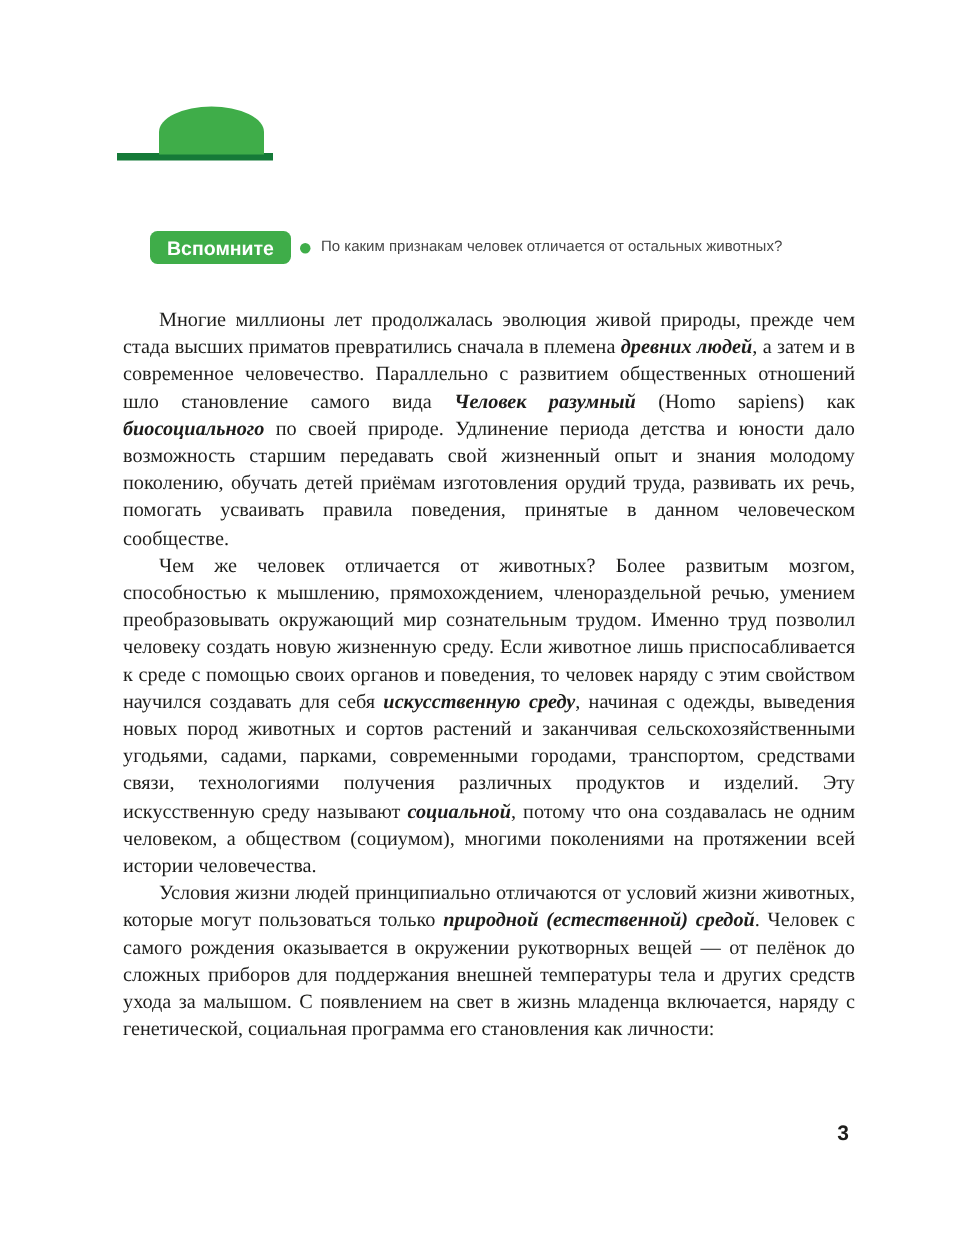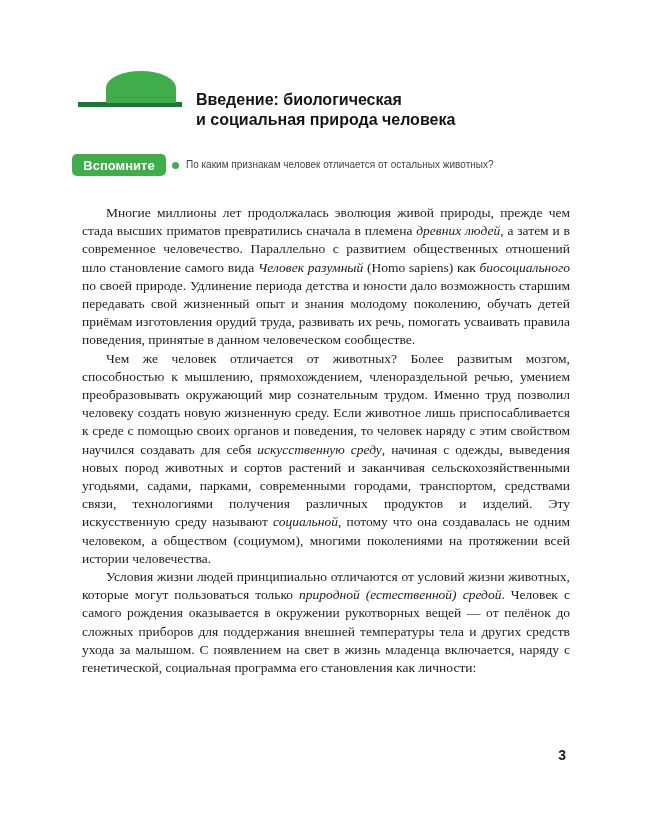--- a/index.html
+++ b/index.html
@@ -35,21 +35,21 @@
   }
   .chapter-title {
     position: absolute; top: 90px; left: 196px; right: 70px;
     font-family: "Liberation Sans", sans-serif;
     font-size: 16px; line-height: 20px;
     font-weight: bold; color: #141414;
   }
 
   
   .recall {
-    position: absolute; top: 154px; left: 72px; right: 80px;
+    position: absolute; top: 154px; left: 100px; right: 80px;
     display: flex; align-items: flex-start;
   }
   .recall-badge {
     flex: none;
     width: 94px; height: 22px;
     background: var(--accent-green, #3fad49);
     color: #ffffff;
     font-family: "Liberation Sans", sans-serif;
     font-size: 13px; font-weight: bold;
     border-radius: 5px;
@@ -72,41 +72,40 @@
 
   
   .body-text {
     position: absolute; top: 204px; left: 82px; right: 80px;
     font-size: 13.5px; line-height: 18.2px;
     text-align: justify;
     color: #1d1d1b;
     hyphens: auto;
   }
   .para { text-indent: 24px; }
-  .em { font-weight: normal; font-style: italic; }
+  .em { font-weight: bold; font-style: italic; }
 
   
   .page-number {
     position: absolute; top: 747px; right: 84px;
     font-family: "Liberation Sans", sans-serif;
     font-size: 14px; font-weight: bold;
     color: #1d1d1b;
   }
 </style>
 </head>
 <body>
 
 <div class="page">
 
   <div class="chapter-logo">
     <div class="bar"></div>
     <div class="dome"></div>
   </div>
 
-  <h1 class="chapter-title"><span>Введение: биологическая</span><br><span>и социальная природа человека</span></h1>
 
   <div class="recall">
     <span class="recall-badge">Вспомните</span>
     <span class="recall-dot"></span>
     <p class="recall-question">По каким признакам человек отличается от остальных животных?</p>
   </div>
 
   <main class="body-text">
     <p class="para"><span>Многие миллионы лет продолжалась эволюция живой природы, прежде чем стада высших приматов превратились сначала в племена </span><span class="em">древних людей</span><span>, а затем и в современное человечество. Параллельно с развитием общественных отношений шло становление самого вида </span><span class="em">Человек разумный</span><span> (Homo sapiens) как </span><span class="em">биосоциального</span><span> по своей природе. Удлинение периода детства и юности дало возможность старшим передавать свой жизненный опыт и знания молодому поколению, обучать детей приёмам изготовления орудий труда, развивать их речь, помогать усваивать правила поведения, принятые в данном человеческом сообществе.</span></p>
     <p class="para"><span>Чем же человек отличается от животных? Более развитым мозгом, способностью к мышлению, прямохождением, членораздельной речью, умением преобразовывать окружающий мир сознательным трудом. Именно труд позволил человеку создать новую жизненную среду. Если животное лишь приспосабливается к среде с помощью своих органов и поведения, то человек наряду с этим свойством научился создавать для себя </span><span class="em">искусственную среду</span><span>, начиная с одежды, выведения новых пород животных и сортов растений и заканчивая сельскохозяйственными угодьями, садами, парками, современными городами, транспортом, средствами связи, технологиями получения различных продуктов и изделий. Эту искусственную среду называют </span><span class="em">социальной</span><span>, потому что она создавалась не одним человеком, а обществом (социумом), многими поколениями на протяжении всей истории человечества.</span></p>

